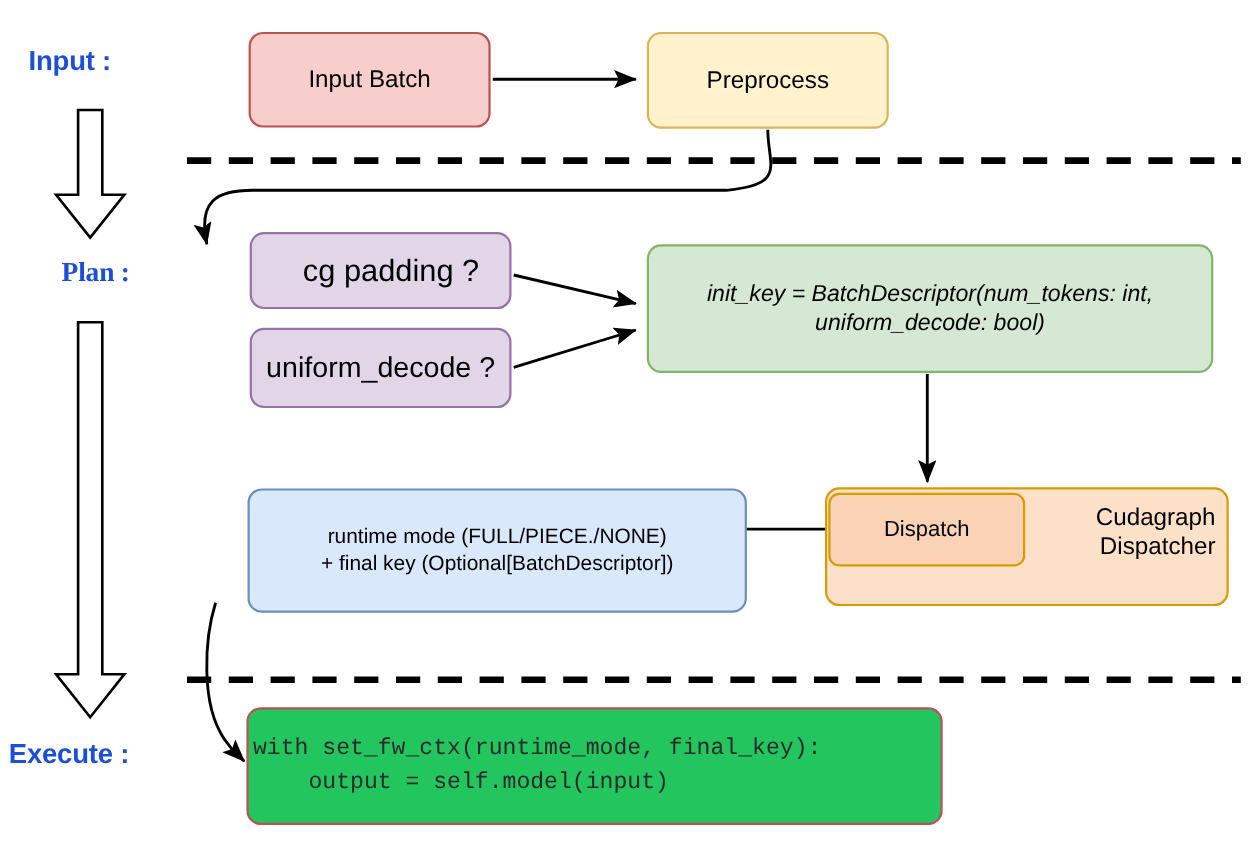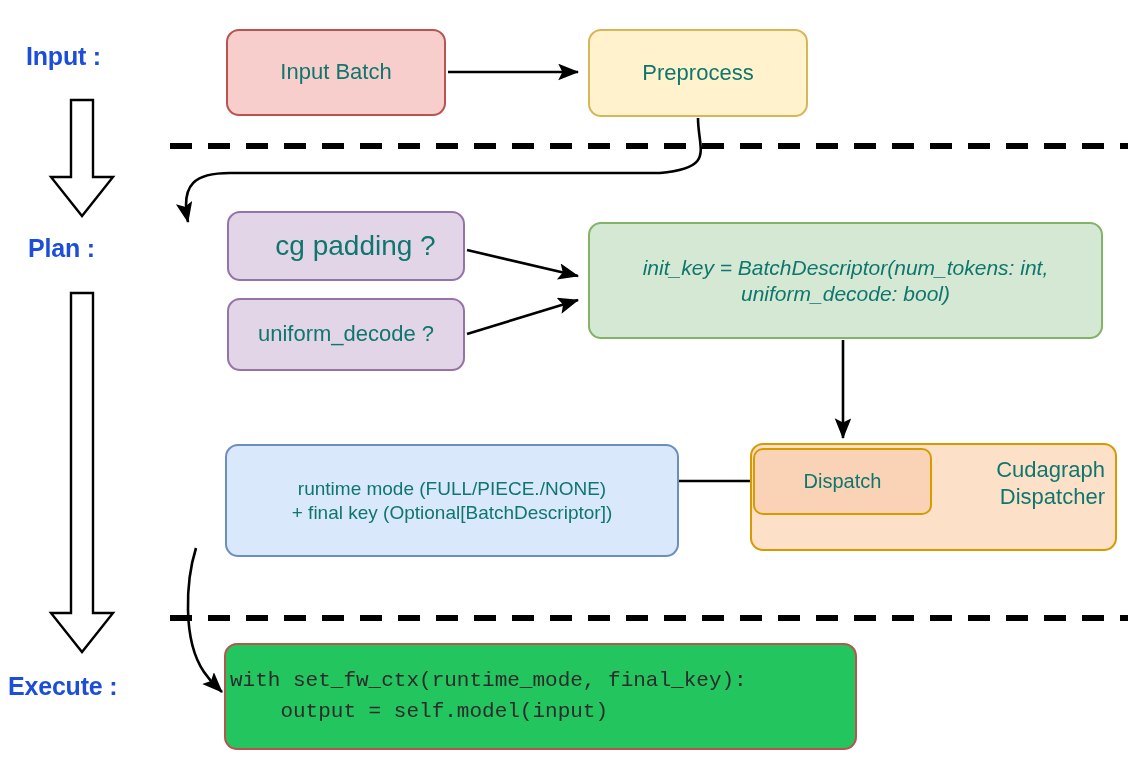--- a/index.html
+++ b/index.html
@@ -31,21 +31,21 @@
     letter-spacing: -0.2px;
   }
   .node {
     position: absolute;
     box-sizing: border-box;
     display: flex;
     align-items: center;
     justify-content: center;
     text-align: center;
     font-family: "Liberation Sans", sans-serif;
-    color: #0f766e;
+    color: #000000;
     border-style: solid;
     border-width: 2px;
     line-height: 1.22;
   }
   .node-text { display: block; }
   .code-node {
     position: absolute;
     box-sizing: border-box;
     display: flex;
     align-items: center;
@@ -87,40 +87,40 @@
     <line x1="467" y1="334" x2="578" y2="300" stroke="#000000" stroke-width="2.6" marker-end="url(#arrowhead)"></line>
 
     <line x1="843" y1="340" x2="843" y2="438" stroke="#000000" stroke-width="2.6" marker-end="url(#arrowhead)"></line>
 
     <line x1="751" y1="481" x2="637" y2="481" stroke="#000000" stroke-width="2.6" marker-end="url(#arrowhead)"></line>
 
     <path d="M196,548 C186,580 182,640 204,672 C212,684 218,688 222,692" fill="none" stroke="#000000" stroke-width="2.6" marker-end="url(#arrowhead)"></path>
   </svg>
 
   <div class="stage-label" style="left:26px; top:42px;">Input :</div>
-  <div class="stage-label" style="left:28px; top:234px;">Plan :</div>
+  <div class="stage-label" style="left:56px; top:234px;font-family:Liberation Serif, serif;">Plan :</div>
   <div class="stage-label" style="left:8px; top:672px;">Execute :</div>
 
   <div class="node" style="left:226px; top:29px; width:220px; height:87px; border-radius:13px;
               background:#f8cecc; border-color:#b85450; font-size:22px;">
     <span class="node-text">Input Batch</span>
   </div>
 
   <div class="node" style="left:588px; top:29px; width:220px; height:88px; border-radius:13px;
               background:#fff2cc; border-color:#d6b656; font-size:22px;">
     <span class="node-text">Preprocess</span>
   </div>
 
   <div class="node" style="left:227px; top:211px; width:238px; height:70px; border-radius:13px;
               background:#e1d5e7; border-color:#9673a6; font-size:28px;padding-left:19px;">
     <span class="node-text">cg padding ?</span>
   </div>
 
   <div class="node" style="left:227px; top:298px; width:238px; height:73px; border-radius:13px;
-              background:#e1d5e7; border-color:#9673a6; font-size:22px;">
+              background:#e1d5e7; border-color:#9673a6; font-size:26px;">
     <span class="node-text">uniform_decode ?</span>
   </div>
 
   <div class="node" style="left:588px; top:222px; width:515px; height:117px; border-radius:13px;
               background:#d5e8d4; border-color:#82b366; font-size:21px; flex-direction:column;
               justify-content:center; padding:0 6px;font-style:italic;">
     <span class="node-text">init_key = BatchDescriptor(num_tokens: int,</span>
     <span class="node-text">uniform_decode: bool)</span>
   </div>
 

